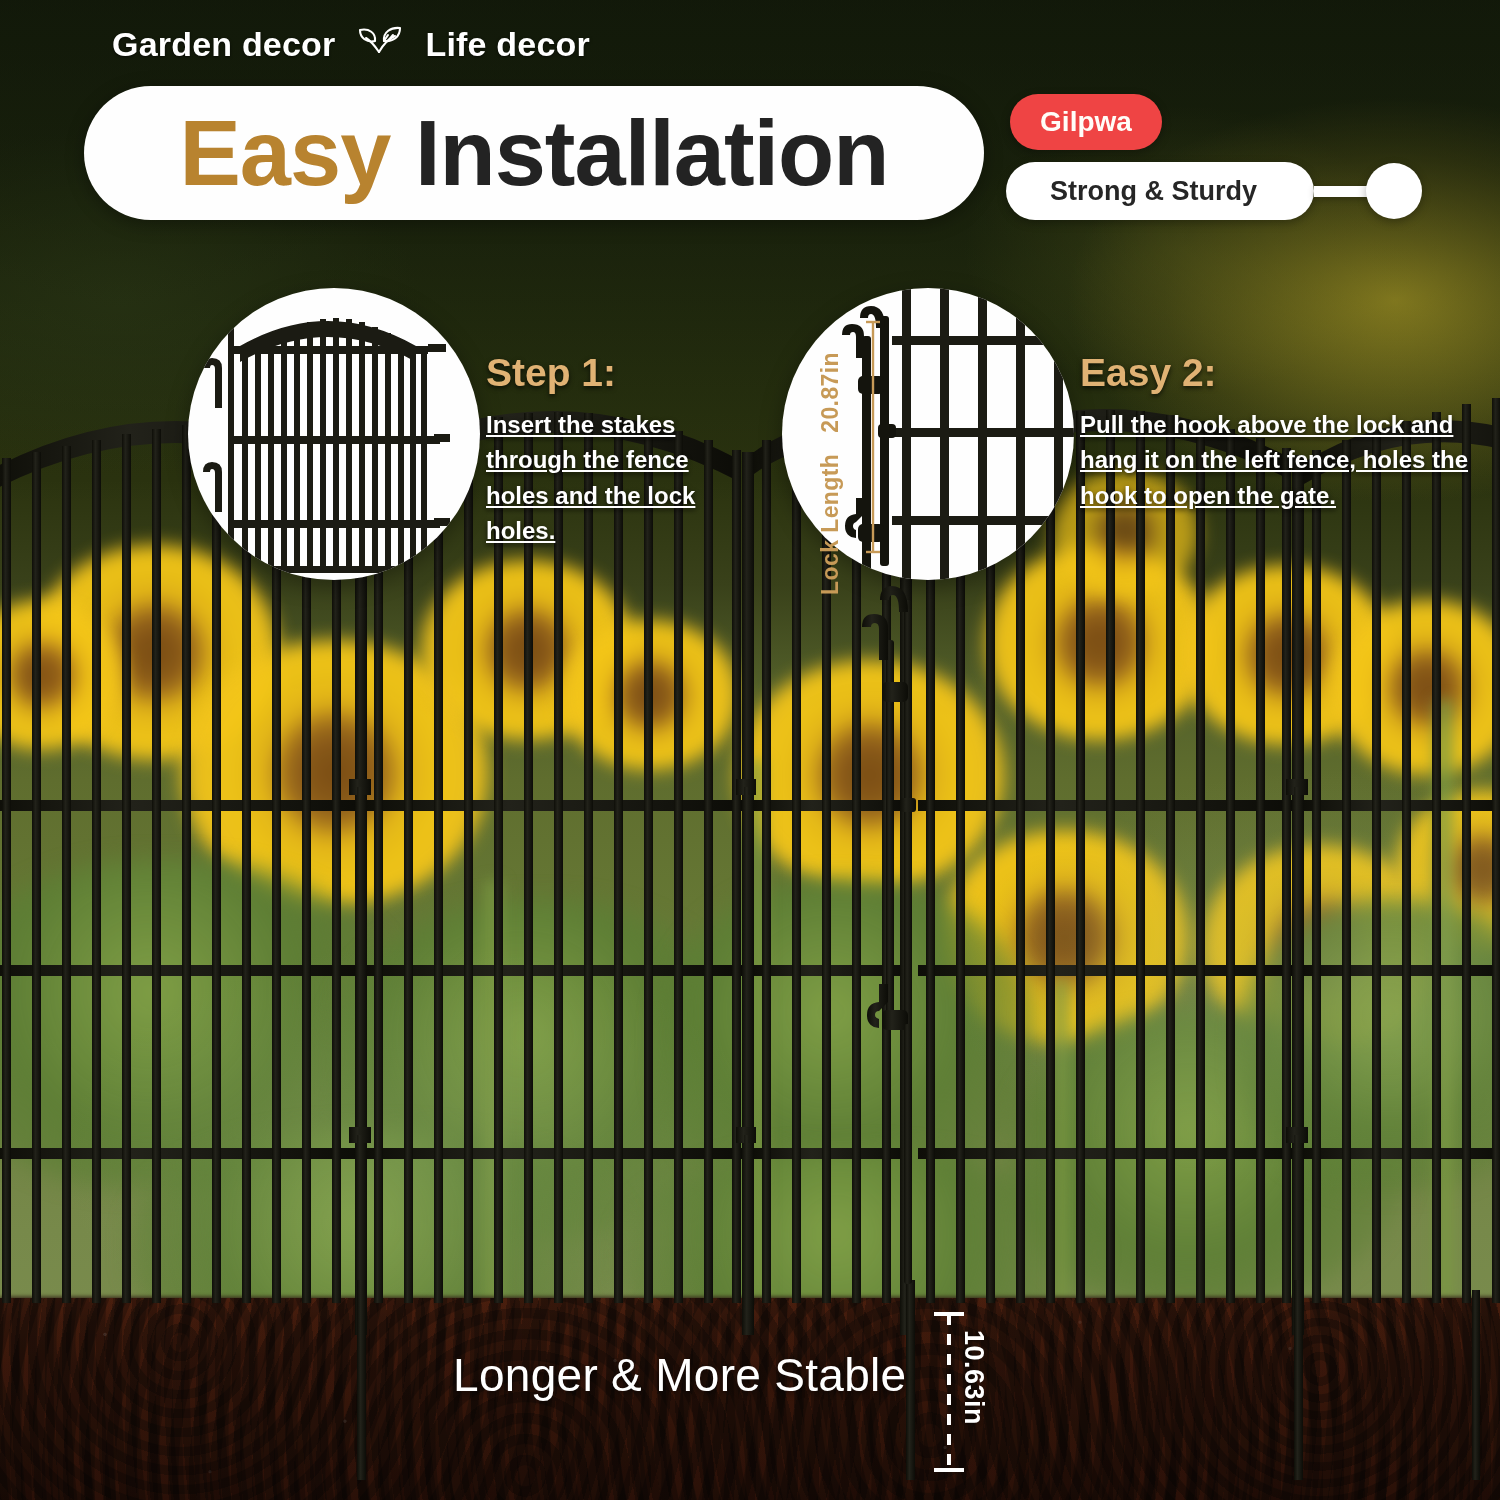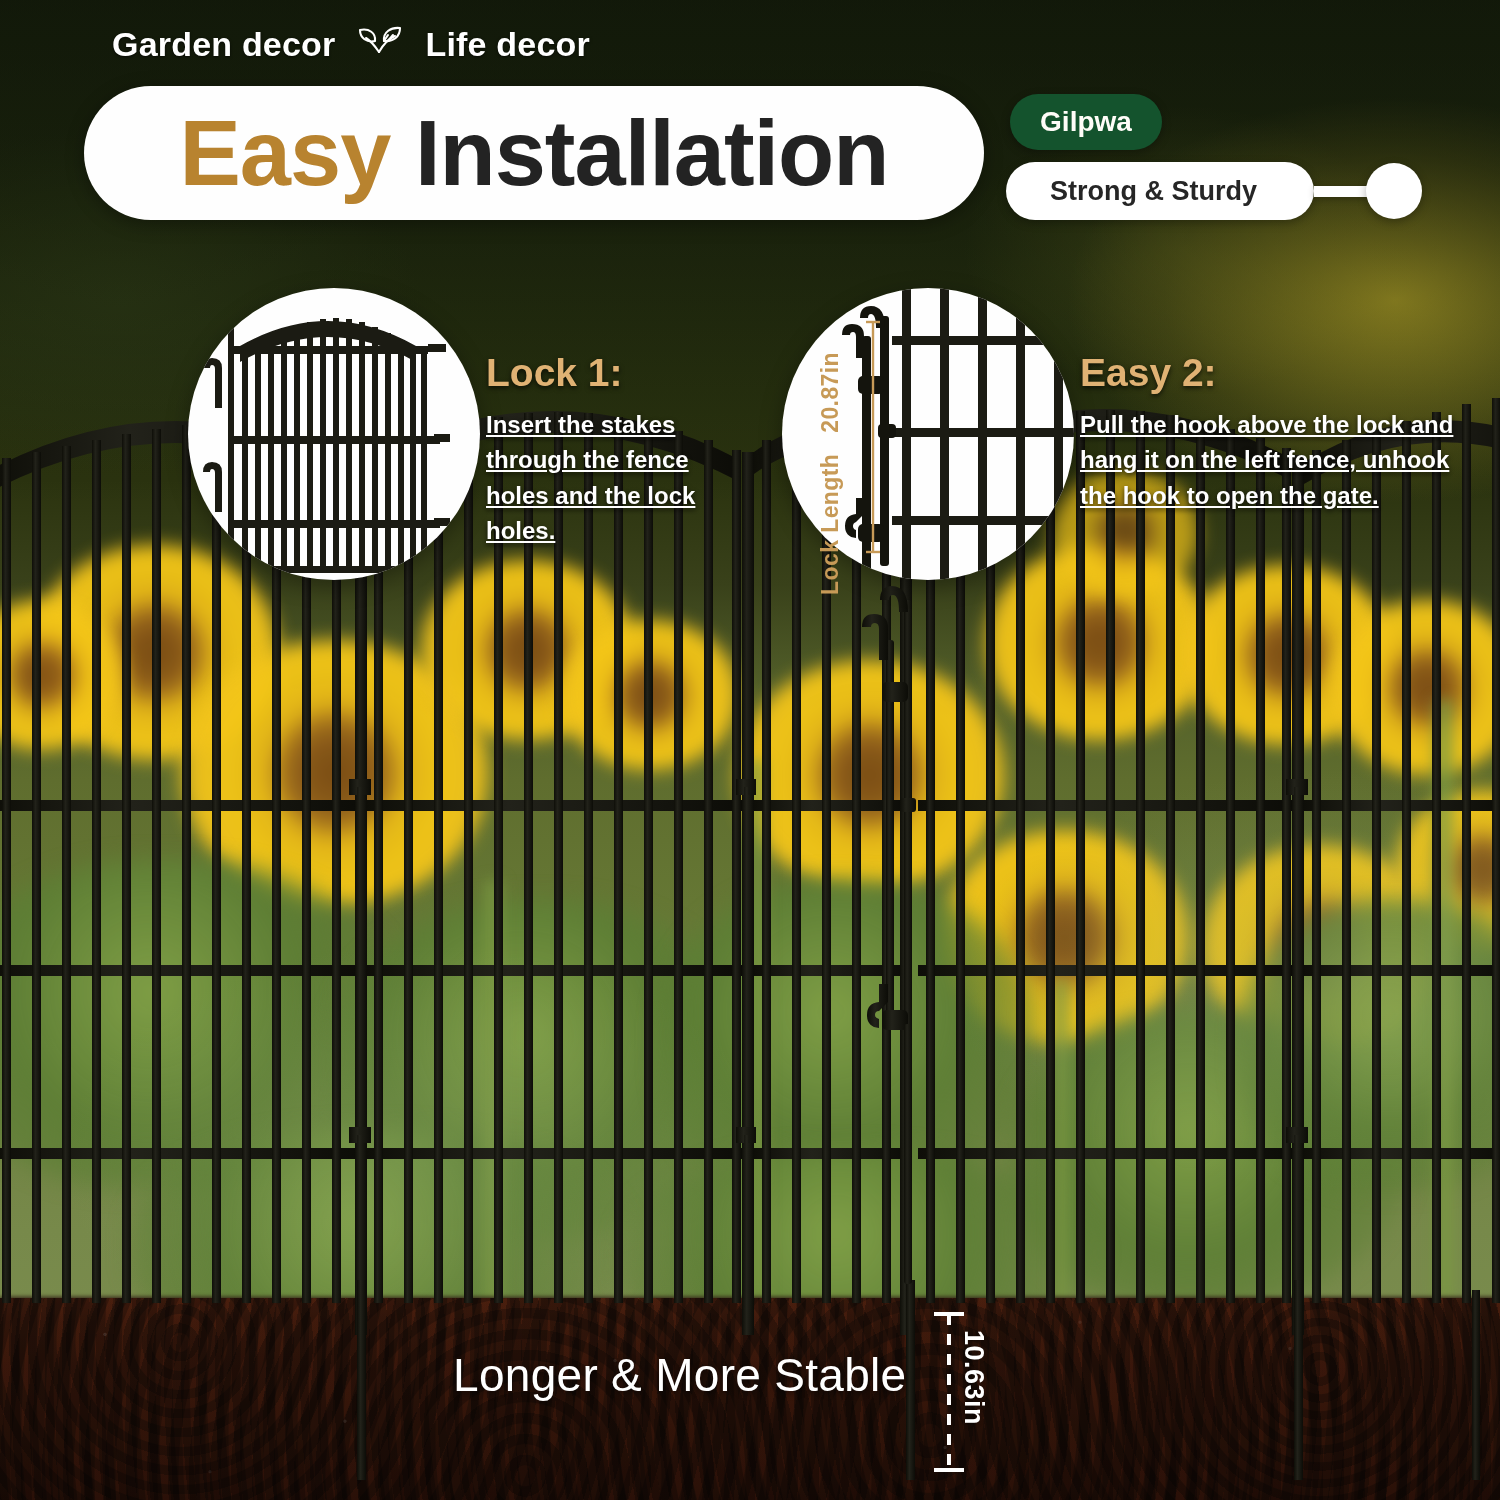--- a/index.html
+++ b/index.html
@@ -99,21 +99,21 @@
   }
   .headline {
     font-size:92px; font-weight:700; letter-spacing:-1px; white-space:nowrap;
     line-height:1;
   }
   .headline .gold { color:#b8832f; }
   .headline .dark { color:#232323; }
 
   .brand-pill {
     position:absolute; left:1010px; top:94px; width:152px; height:56px;
-    background:#14532d; border-radius:28px;
+    background:#ef4444; border-radius:28px;
     display:flex; align-items:center; justify-content:center;
     color:#fffdf8; font-size:28px; font-weight:700;
     box-shadow:0 3px 10px rgba(0,0,0,.3);
     z-index:40;
   }
 
   .sturdy-wrap { position:absolute; left:1006px; top:162px; height:58px; z-index:40; display:flex; align-items:center; }
   .sturdy-pill {
     width:308px; height:58px; background:#fff; border-radius:29px;
     display:flex; align-items:center; padding-left:44px;
@@ -453,27 +453,27 @@
       </g>
     </svg>
   </div>
   <div class="lock-label">
     <span>Lock Length</span>
     <span style="font-size:25px;">&nbsp;</span>
     <span>20.87in</span>
   </div>
 
   <div class="step-block s1">
-    <div class="step-title">Lock 1:</div>
+    <div class="step-title">Step 1:</div>
     <div class="step-body">Insert the stakes through the fence holes and the lock holes.</div>
   </div>
 
   <div class="step-block s2">
     <div class="step-title">Easy 2:</div>
-    <div class="step-body">Pull the hook above the lock and hang it on the left fence, unhook the hook to open the gate.</div>
+    <div class="step-body">Pull the hook above the lock and hang it on the left fence, holes the hook to open the gate.</div>
   </div>
 
   <div class="stable-text">Longer &amp; More Stable</div>
 
   <div class="depth-dim">
     <svg width="34" height="160" viewBox="0 0 34 160">
       <g stroke="#ffffff" stroke-width="4" fill="none" stroke-dasharray="11 9">
         <line x1="17" y1="2" x2="17" y2="158"></line>
       </g>
       <g stroke="#ffffff" stroke-width="4" fill="none">

